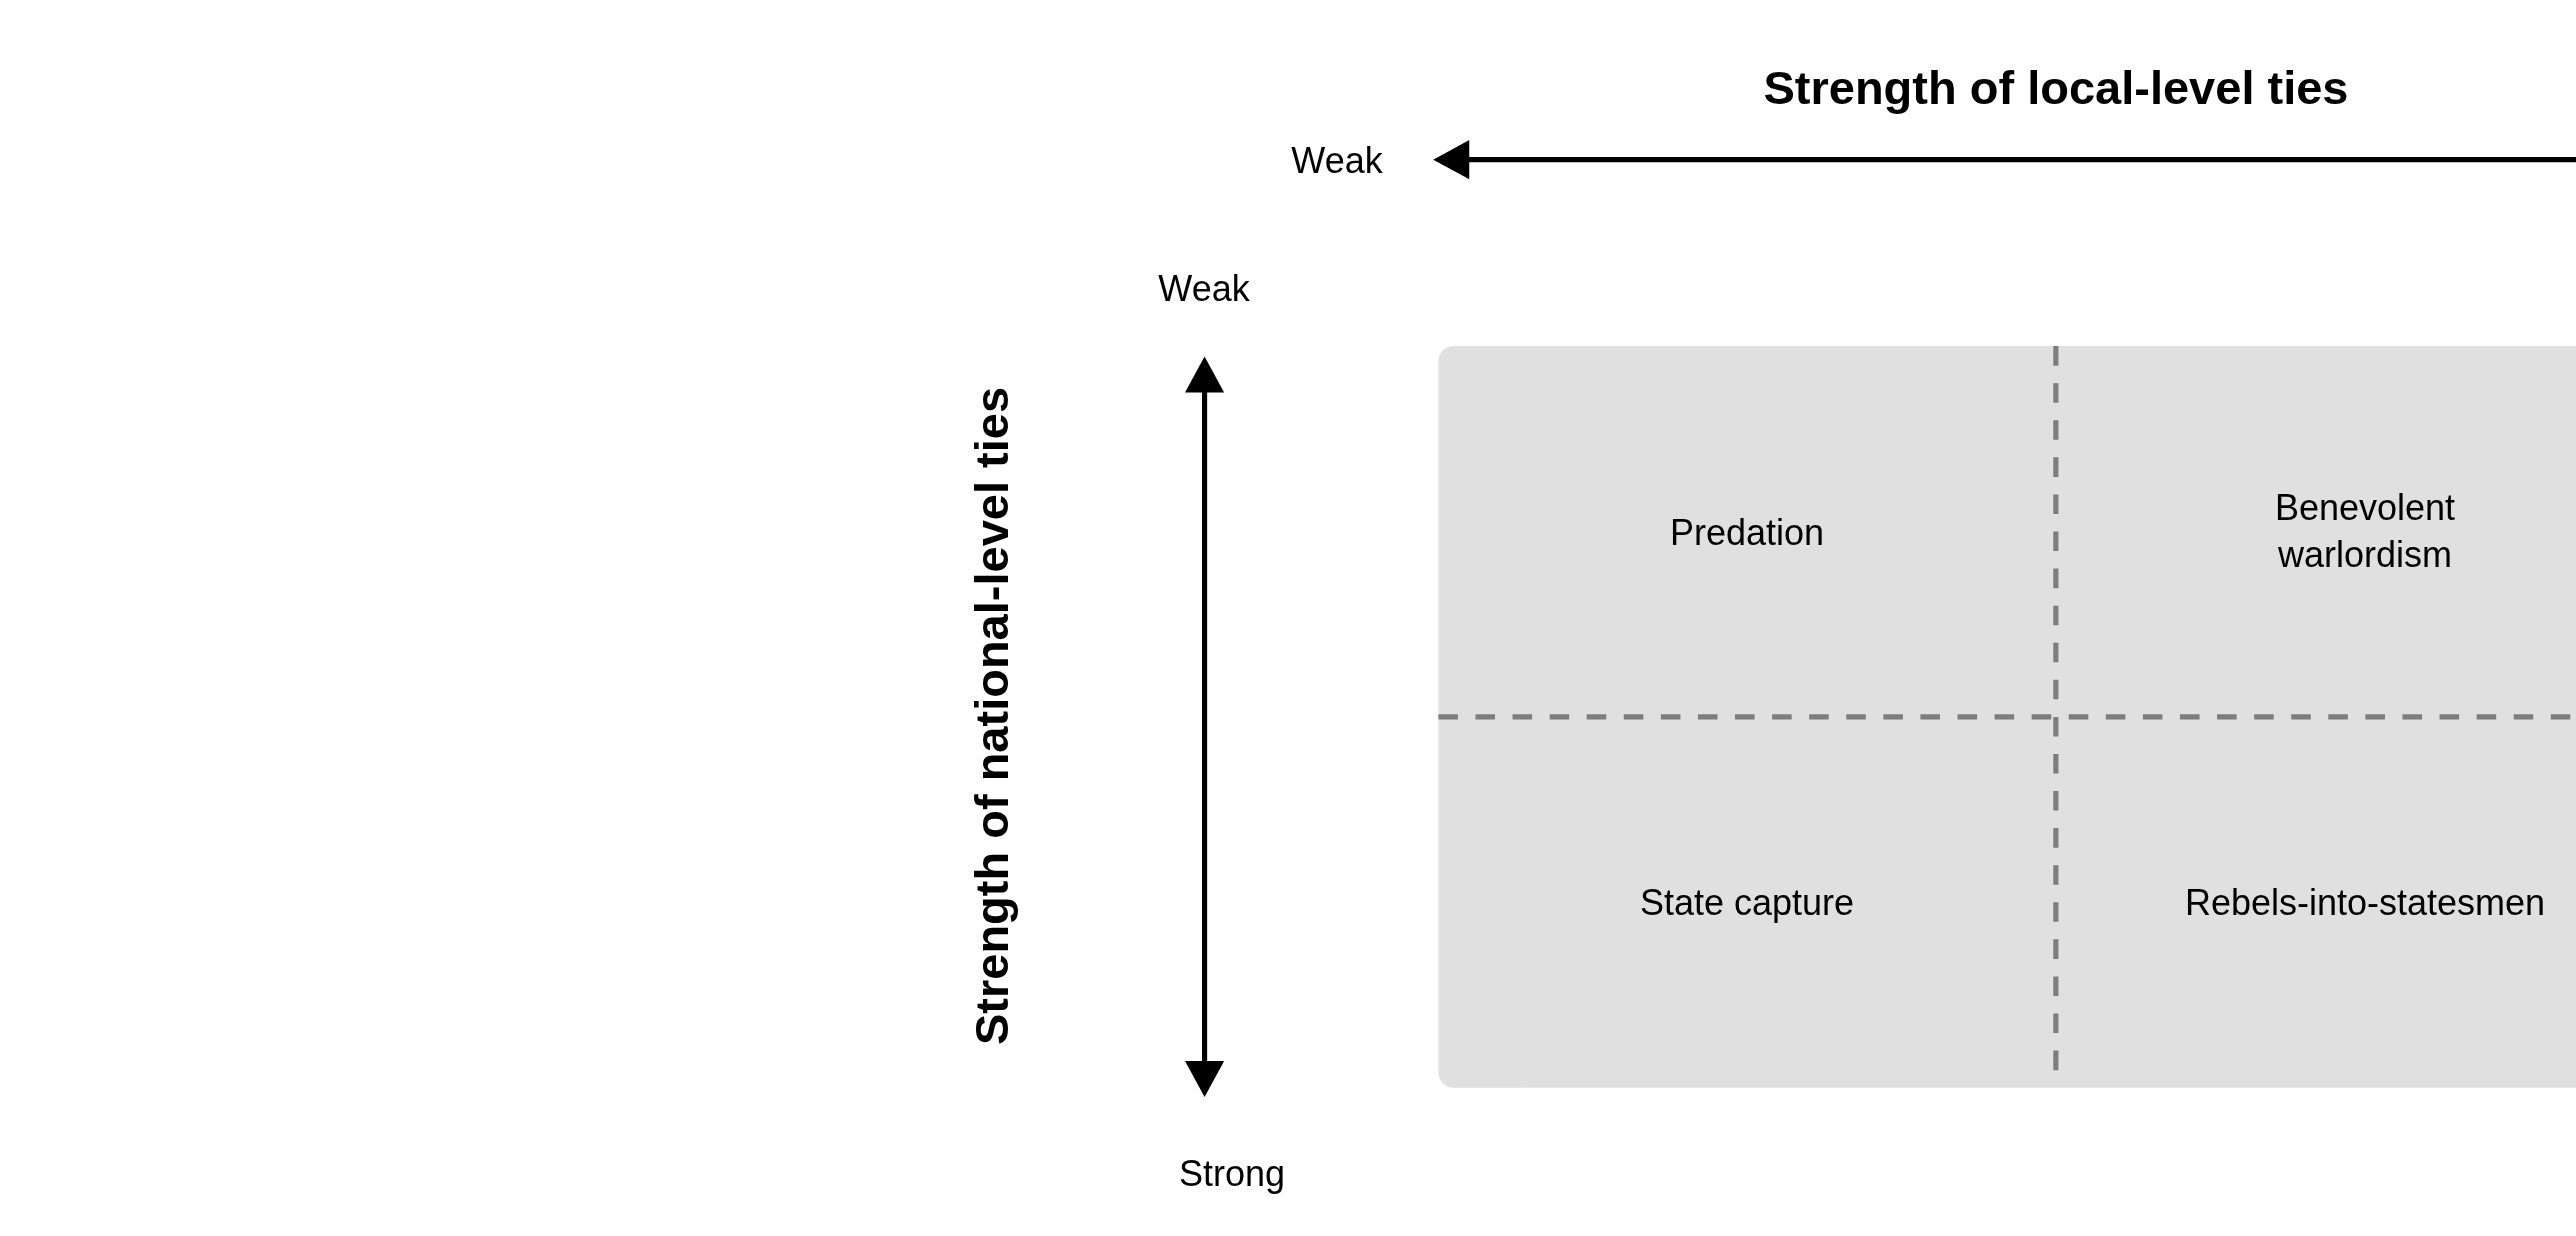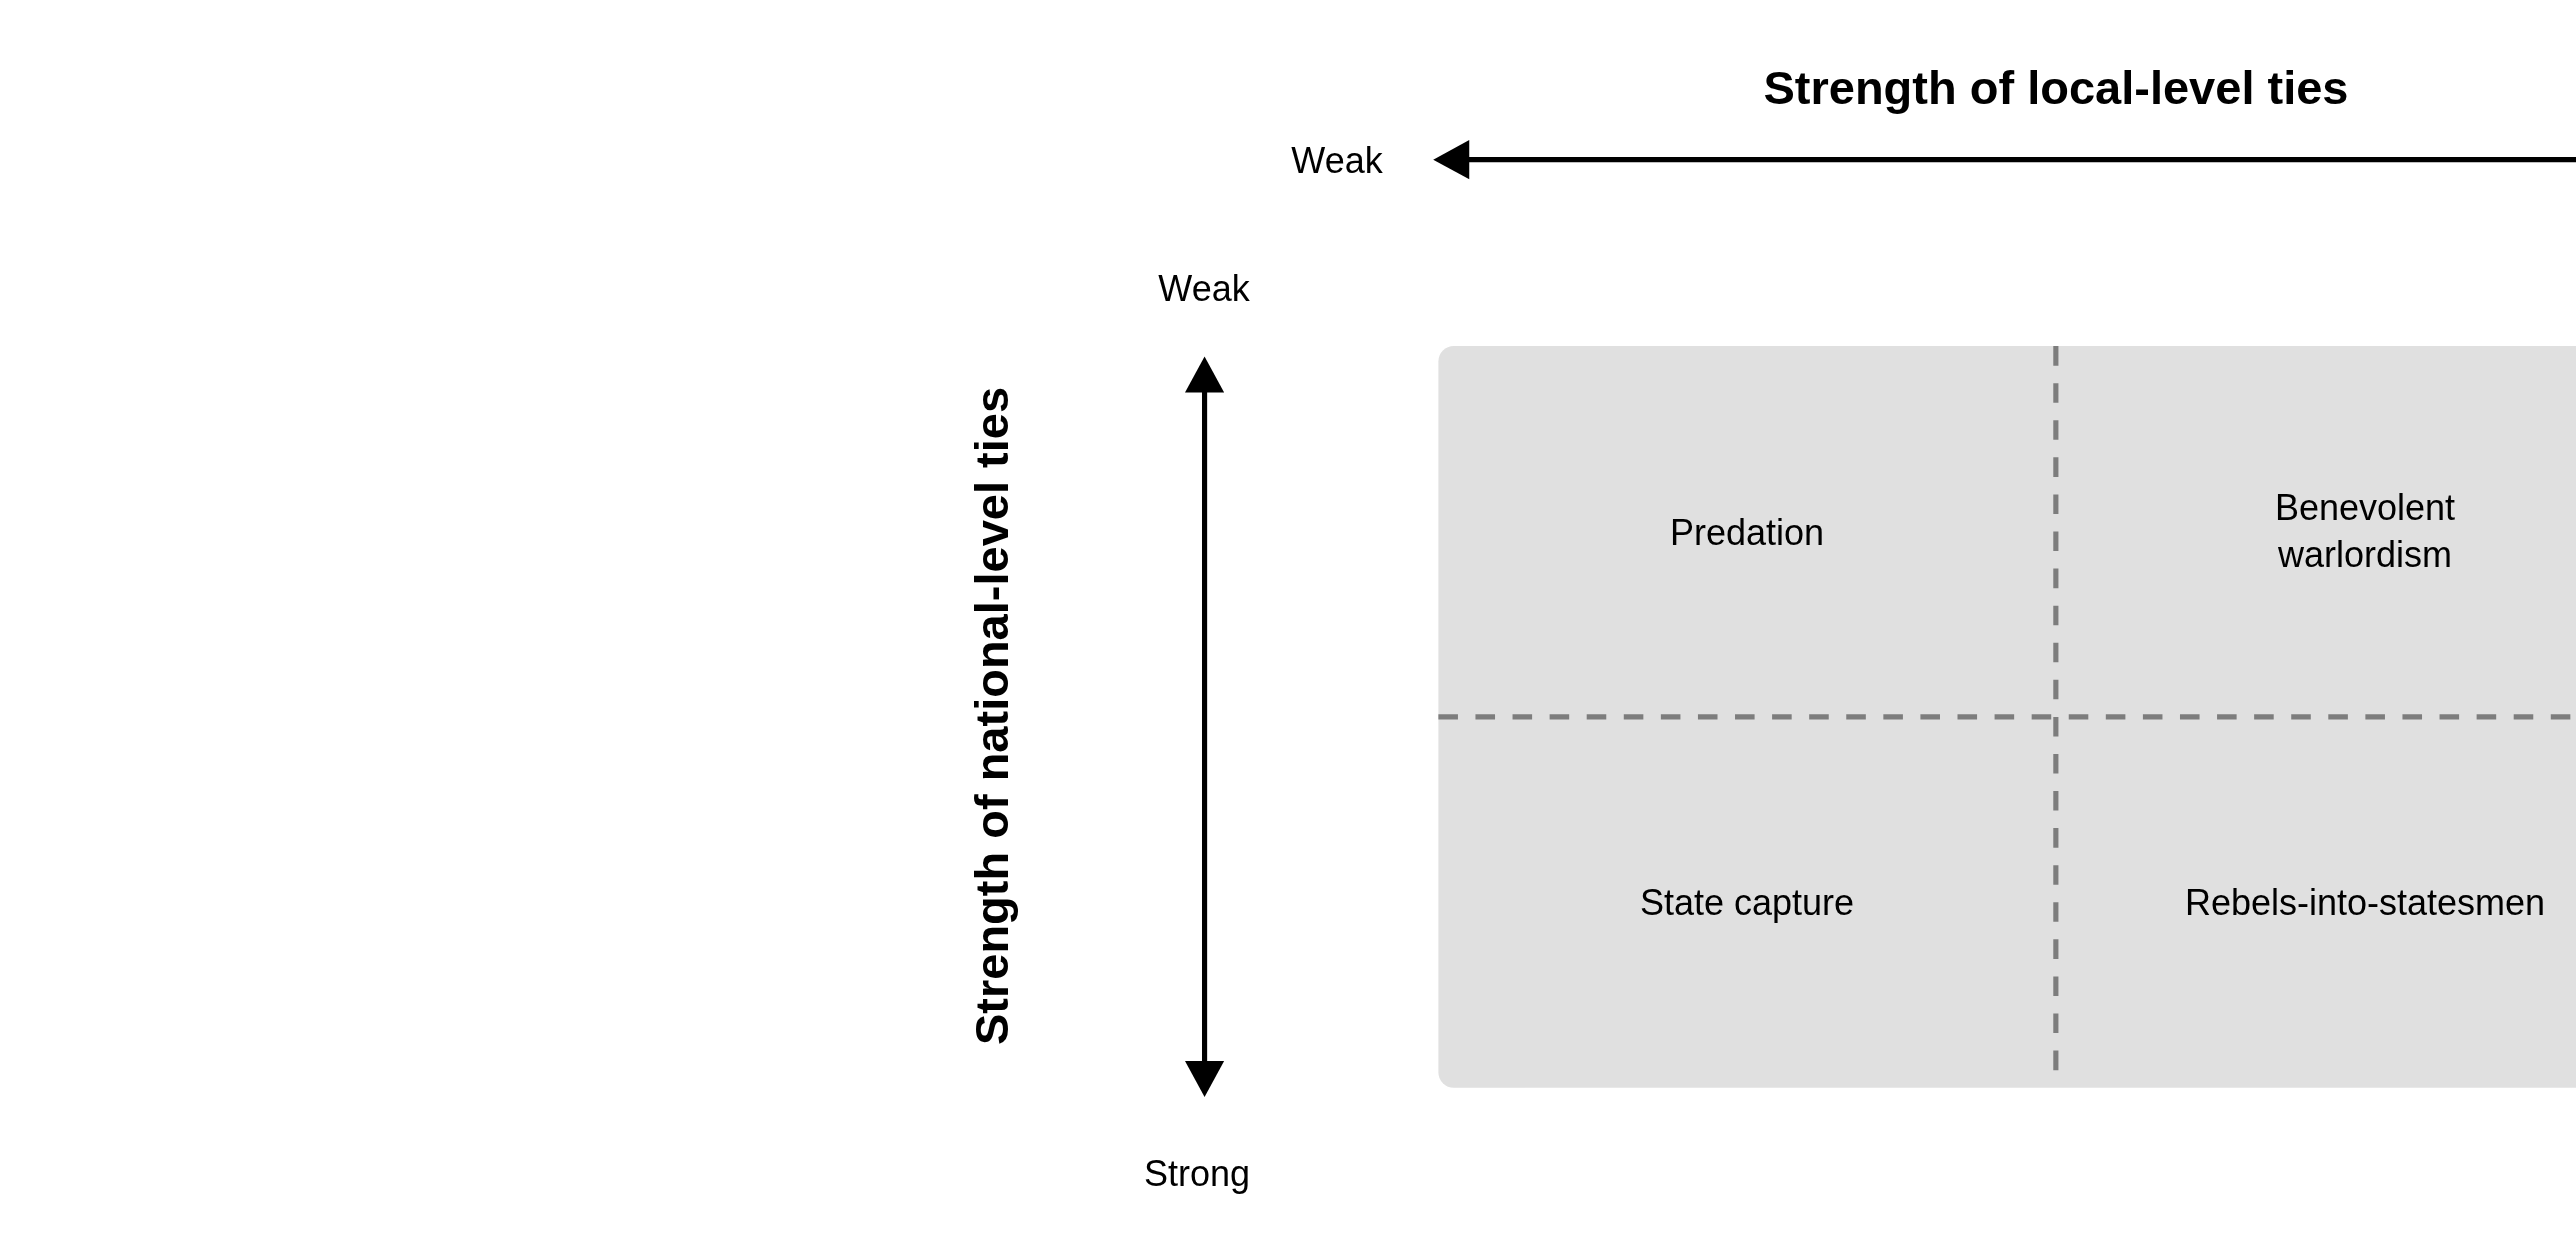--- a/index.html
+++ b/index.html
@@ -61,21 +61,21 @@
     </g>
   </svg>
 
   <div class="label axis-title" style="left: 2056px; top: 88px; text-align: right;">Strength of local-level ties</div>
 
   <div class="label" style="left: 1337px; top: 161px;">Weak</div>
 
   <div class="label axis-title v-title" style="left: 992px; top: 716px;">Strength of national-level ties</div>
 
   <div class="label" style="left: 1204px; top: 289px;">Weak</div>
-  <div class="label" style="left: 1197px; top: 1174px; text-align: right;">Strong</div>
+  <div class="label" style="left: 1232px; top: 1174px; text-align: right;">Strong</div>
 
   <div class="label quad-label" style="left: 1747px; top: 533px;">Predation</div>
 
   <div class="label quad-label" style="left: 2365px; top: 532px;">
     <div>Benevolent</div>
     <div>warlordism</div>
   </div>
 
   <div class="label quad-label" style="left: 1747px; top: 903px;">State capture</div>
 

